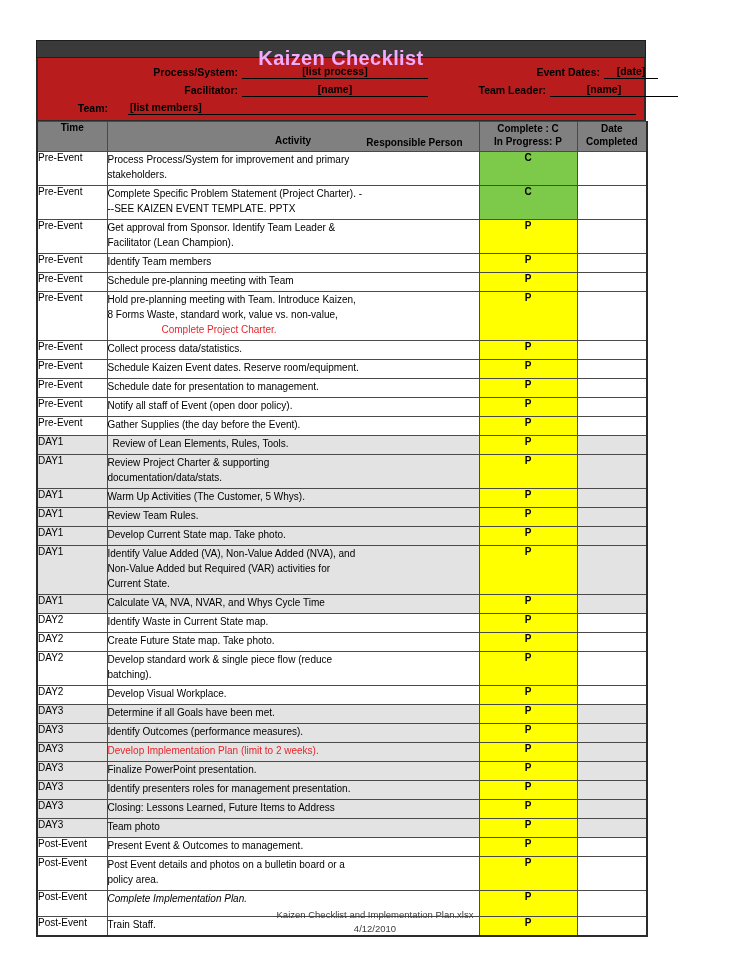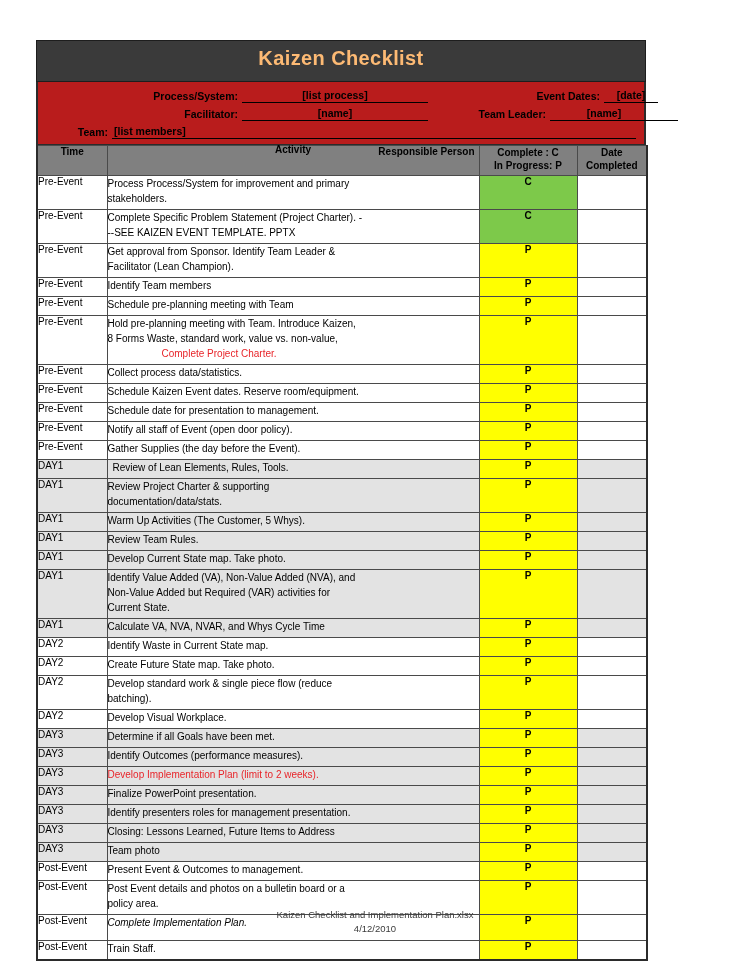--- a/index.html
+++ b/index.html
@@ -18,26 +18,26 @@
   #sheet {
     position: absolute;
     left: 36px;
     top: 40px;
     width: 610px;
   }
 
   
   .title-bar {
     background: #3a3a3a;
-    color: #fdba74;
+    color: #f0abfc;
     text-align: center;
     font-size: 20px;
     font-weight: bold;
     letter-spacing: 0.4px;
-    height: 42px;
+    height: 18px;
     line-height: 34px;
     border: 1px solid #1d1d1d;
     box-sizing: border-box;
   }
 
   
   .info-block {
     border-left: 2px solid #2b2b2b;
     border-right: 2px solid #2b2b2b;
     border-bottom: 1px solid #2b2b2b;
@@ -77,21 +77,21 @@
   .w-ev-lbl   { flex: 0 0 92px; }
   .w-ev-fill  { flex: 0 0 54px; }
 
   .w-fac-lbl  { flex: 0 0 192px; }
   .w-fac-fill { flex: 0 0 186px; }
   .w-tl-lbl   { flex: 0 0 118px; }
   .w-tl-fill  { flex: 0 0 108px; }
   .w-tl-pad   { flex: 0 0 20px; border-bottom: 1.5px solid #000; }
 
   .w-team-lbl { flex: 0 0 62px; }
-  .w-team-fill{ flex: 1 1 auto; }
+  .w-team-fill{ flex: 1 1 auto; margin-left: 16px; }
 
   
   table.grid {
     border-collapse: collapse;
     width: 610px;
     table-layout: fixed;
     font-size: 10px;
   }
   table.grid col.c-time { width: 70px; }
   table.grid col.c-act  { width: 372px; }
@@ -212,21 +212,21 @@
     <colgroup>
       <col class="c-time">
         <col class="c-act">
         <col class="c-stat">
         <col class="c-date">
     </colgroup>
     <thead>
       <tr>
         <th class="h-time">Time</th>
         <th class="h-act">
-          <span style="display:block;text-align:right;padding-right:4px;font-weight:bold;">Responsible Person</span>
+          <span style="display:block;text-align:right;padding-right:16px;font-weight:bold;margin-top:15px;">Responsible Person</span>
           <span style="display:block;text-align:center;margin-top:-13px;">Activity</span>
         </th>
         <th class="h-stat">
           <span class="sub">Complete : C</span>
           <span class="sub">In Progress: P</span>
         </th>
         <th class="h-date">
           <span class="sub">Date</span>
           <span class="sub">Completed</span>
         </th>

